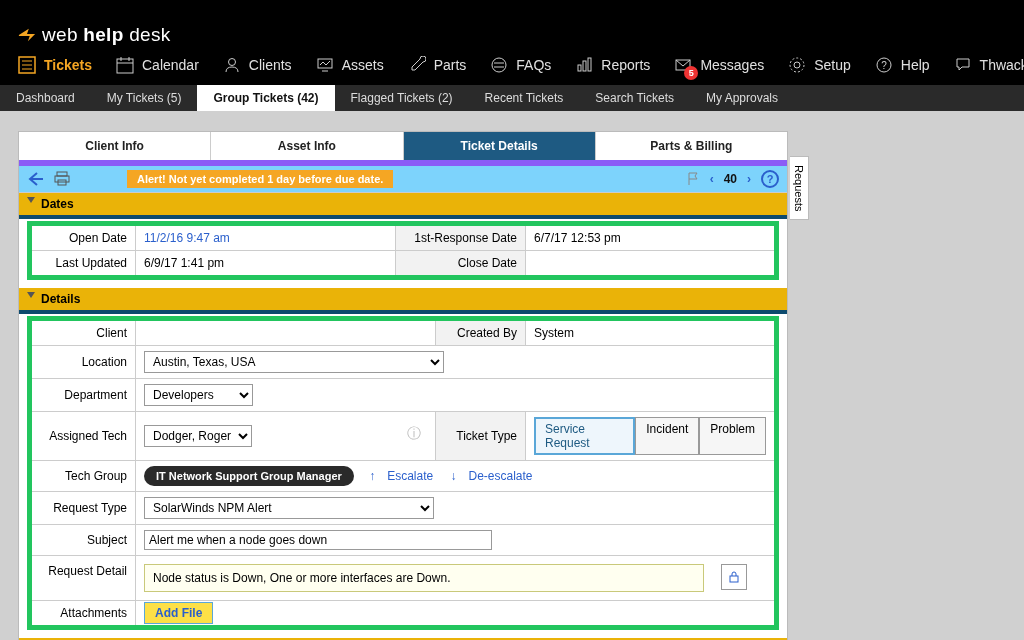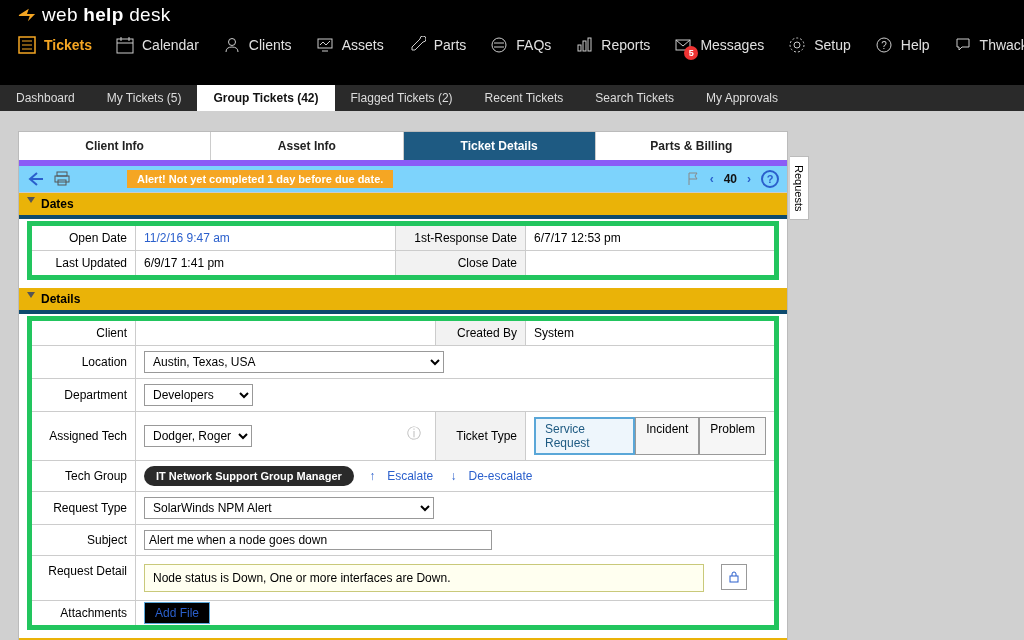--- a/index.html
+++ b/index.html
@@ -1,18 +1,18 @@
 <!DOCTYPE html>
 <html><head>
 <meta charset="utf-8">
 <style>
 * { box-sizing: border-box; margin: 0; padding: 0; }
 body { font-family: Arial, Helvetica, sans-serif; font-size: 12px; background: #d0d0d0; width: 1024px; height: 640px; overflow: hidden; color: #000; }
 .topbar { background: #000; color: #fff; height: 85px; }
-.logo-row { display: flex; align-items: center; padding: 4px 18px 4px; }
+.logo-row { display: flex; align-items: center; padding: 24px 18px 4px; }
 .logo-arrow { width: 18px; height: 16px; margin-right: 6px; }
 .logo-text { font-size: 19px; font-weight: 300; letter-spacing: 0.3px; }
 .logo-text b { font-weight: 700; }
 .mainnav { display: flex; align-items: center; gap: 24px; padding: 6px 18px 10px; font-size: 14px; }
 .mainnav .nav-item { display: flex; align-items: center; gap: 8px; color: #e0e0e0; cursor: pointer; position: relative; }
 .mainnav .nav-item.active { color: #f5a623; font-weight: 700; }
 .mainnav .ico { width: 18px; height: 18px; display: inline-flex; align-items: center; justify-content: center; }
 .badge-red { position: absolute; bottom: -6px; left: 10px; background: #e33; color: #fff; border-radius: 50%; width: 14px; height: 14px; font-size: 9px; display: flex; align-items: center; justify-content: center; font-weight: 700; }
 .subnav { background: #2a2a2a; color: #fff; display: flex; gap: 0; font-size: 12px; height: 26px; align-items: stretch; }
 .subnav .sub-item { padding: 6px 16px; color: #ddd; cursor: pointer; }
@@ -39,21 +39,21 @@
 .ticket-type-group { display: flex; gap: 0; }
 .ticket-type-group .opt { border: 1px solid #999; padding: 4px 10px; background: #f6f6f6; cursor: pointer; font-size: 12px; }
 .ticket-type-group .opt.sel { border: 2px solid #5aa7d8; background: #eef6fc; color: #1e5a82; padding: 3px 9px; }
 .pill-dark { background: #2a2a2a; color: #fff; border-radius: 12px; padding: 4px 12px; font-size: 11px; font-weight: 700; display: inline-block; }
 .esc { color: #2a5fcc; font-size: 12px; margin-left: 10px; cursor: pointer; }
 .arrow-up { color: #2a5fcc; font-weight: 700; margin: 0 2px 0 12px; }
 .arrow-down { color: #2a5fcc; font-weight: 700; margin: 0 2px 0 14px; }
 select, input[type=text] { font-size: 12px; padding: 2px 4px; border: 1px solid #999; background: #fff; }
 .detail-box { background: #fffff0; border: 1px solid #c9c97a; padding: 6px 8px; font-size: 12px; width: 560px; display: inline-block; }
 .lock-btn { width: 26px; height: 26px; border: 1px solid #999; display: inline-flex; align-items: center; justify-content: center; margin-left: 14px; cursor: pointer; color: #2a5fcc; vertical-align: top; }
-.addfile { border: 1px solid #5aa7d8; color: #2a5fcc; padding: 3px 10px; background: #000000; cursor: pointer; font-size: 12px; }
+.addfile { border: 1px solid #5aa7d8; color: #2a5fcc; padding: 3px 10px; background: #fde047; cursor: pointer; font-size: 12px; font-weight: bold; }
 .notes-head { display: flex; border: 1px solid #bbb; margin: 0 8px; }
 .notes-head > div { border-right: 1px solid #bbb; padding: 3px 6px; background: #f6f6f6; font-weight: 700; font-size: 11px; text-align: center; }
 .plus-btn { width: 24px; background: #fff; color: #2a5fcc; font-size: 16px; font-weight: 700; border: 1px solid #5aa7d8; border-right: none; cursor: pointer; }
 .req-tab { position: absolute; right: -22px; top: 24px; background: #fff; border: 1px solid #bbb; border-left: none; padding: 8px 3px; writing-mode: vertical-rl; font-size: 11px; cursor: pointer; }
 svg { display: block; }
 </style>
 </head>
 <body>
 
 <div class="topbar">

